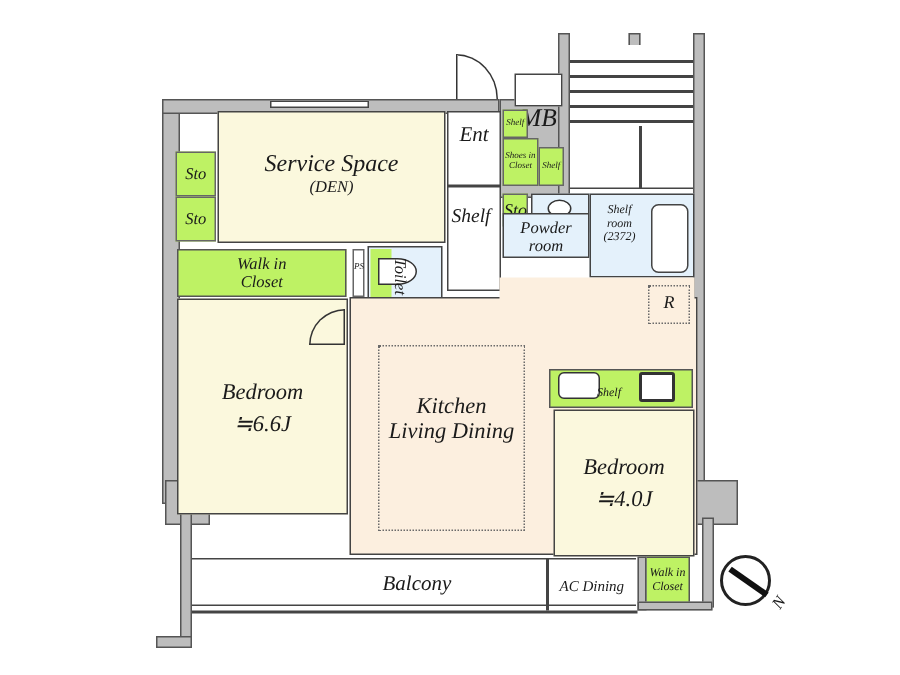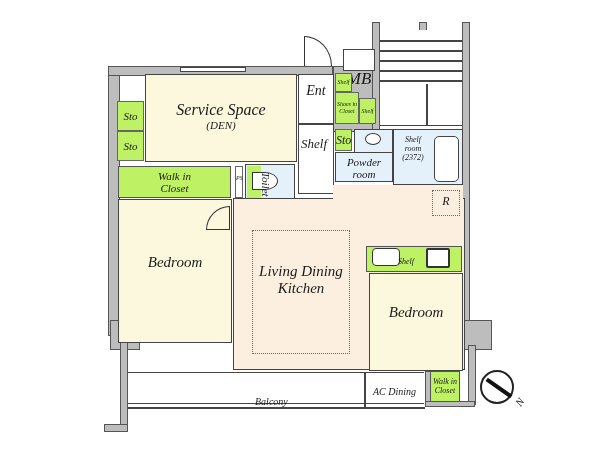--- a/index.html
+++ b/index.html
@@ -92,21 +92,21 @@
   <span>Shelf</span>
 </div>
 
 <div class="abs tan lbl" style="left:335px;top:129px;width:17px;height:22px;border:1px solid #666;font-size:12px;padding-top:4px;">
   <span>Sto</span>
 </div>
 
 <div class="abs blue" style="left:354px;top:129px;width:39px;height:26px;border:1.5px solid #444;"></div>
 <div class="abs white" style="left:365px;top:133px;width:16px;height:12px;border:1.5px solid #333;border-radius:50%;"></div>
 
-<div class="abs blue lbl" style="left:335px;top:152px;width:58px;height:30px;border:1.5px solid #444;font-size:11px;padding-top:3px;">
+<div class="abs blue lbl" style="left:335px;top:142px;width:58px;height:30px;border:1.5px solid #444;font-size:11px;padding-top:3px;">
   <div>Powder</div>
   <div>room</div>
 </div>
 
 <div class="abs blue lbl dotted" style="left:337px;top:187px;width:28px;height:22px;font-size:12px;padding-top:4px;">
   <span>W</span>
 </div>
 <div class="abs tan lbl" style="left:370px;top:191px;width:14px;height:8px;font-size:5px;border:1px solid #666;">
   <span>Lin</span>
 </div>
@@ -117,50 +117,52 @@
   <div style="width:34px;text-align:center;">(2372)</div>
 </div>
 <div class="abs white" style="left:434px;top:136px;width:25px;height:46px;border:1.5px solid #444;border-radius:5px;"></div>
 <div class="abs white lbl" style="left:395px;top:189px;width:34px;height:6px;border:1px solid #666;font-size:5px;line-height:6px;">
   <span>PS</span>
 </div>
 
 <div class="abs room peach" style="left:233px;top:198px;width:232px;height:172px;"></div>
 <div class="abs peach" style="left:333px;top:185px;width:130px;height:20px;"></div>
 <div class="abs dotted lbl" style="left:252px;top:230px;width:98px;height:124px;padding-top:32px;">
+  <div style="font-size:15px;">Kitchen</div>
   <div style="font-size:15px;white-space:nowrap;">Living Dining</div>
-  <div style="font-size:15px;">Kitchen</div>
 </div>
 <div class="abs dotted lbl" style="left:432px;top:190px;width:28px;height:26px;font-size:12px;padding-top:4px;">
   <span>R</span>
 </div>
 
 <div class="abs tan" style="left:366px;top:246px;width:96px;height:26px;border:1.5px solid #555;"></div>
 <div class="abs white" style="left:372px;top:248px;width:28px;height:18px;border:1.5px solid #333;border-radius:4px;"></div>
 <div class="abs lbl" style="left:398px;top:258px;font-size:8px;">Shelf</div>
 <div class="abs white" style="left:426px;top:248px;width:24px;height:20px;border:2px solid #333;border-radius:2px;"></div>
 
 <div class="abs room cream lbl" style="left:118px;top:199px;width:114px;height:144px;padding-top:54px;">
   <div style="font-size:15px;">Bedroom</div>
+  <div style="font-size:15px;margin-top:4px;">≒6.6J</div>
 </div>
 <div class="abs door" style="left:206px;top:206px;width:24px;height:24px;transform:scaleX(-1);"></div>
 
 <div class="abs room cream lbl" style="left:369px;top:273px;width:94px;height:98px;padding-top:30px;">
   <div style="font-size:15px;">Bedroom</div>
+  <div style="font-size:15px;margin-top:4px;">≒4.0J</div>
 </div>
 
 <div class="abs tan lbl" style="left:430px;top:371px;width:30px;height:32px;border:1.5px solid #555;font-size:8px;padding-top:6px;">
   <div>Walk in</div>
   <div>Closet</div>
 </div>
 <div class="abs wall" style="left:425px;top:371px;width:6px;height:36px;"></div>
 <div class="abs wall" style="left:425px;top:401px;width:50px;height:6px;"></div>
 
 <div class="abs white" style="left:128px;top:372px;width:296px;height:32px;border-top:1.5px solid #444;border-bottom:1.5px solid #444;"></div>
 <div class="abs" style="left:128px;top:407px;width:297px;height:1.5px;background:#444;"></div>
-<div class="abs lbl" style="left:255px;top:396px;font-size:10px;">Balcony</div>
+<div class="abs lbl" style="left:255px;top:382px;font-size:14px;">Balcony</div>
 <div class="abs" style="left:364px;top:372px;width:1.5px;height:35px;background:#444;"></div>
 <div class="abs lbl" style="left:373px;top:386px;font-size:10px;">AC Dining</div>
 
 <div class="abs" style="left:480px;top:370px;width:34px;height:34px;border:2px solid #222;border-radius:50%;">
   <div class="abs" style="left:2px;top:14px;width:30px;height:4px;background:#111;transform:rotate(35deg);"></div>
 </div>
 <div class="abs lbl" style="left:516px;top:396px;font-size:11px;transform:rotate(-55deg);">N</div>
 
 </body></html>

